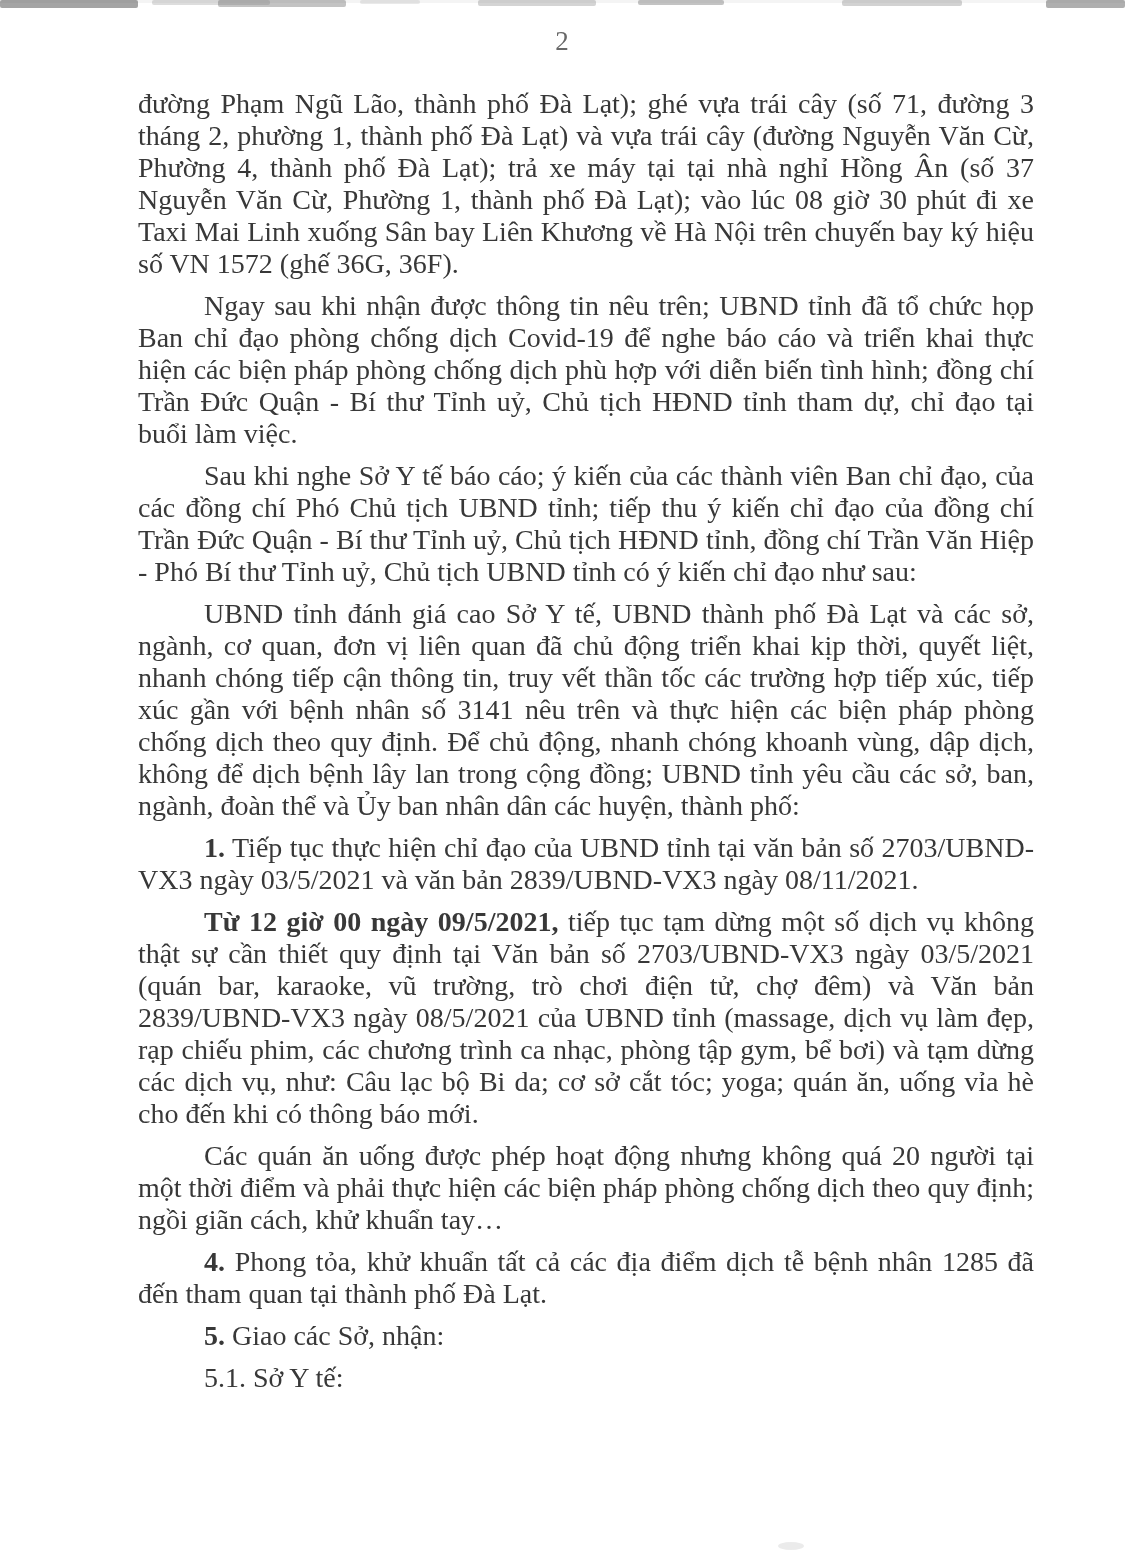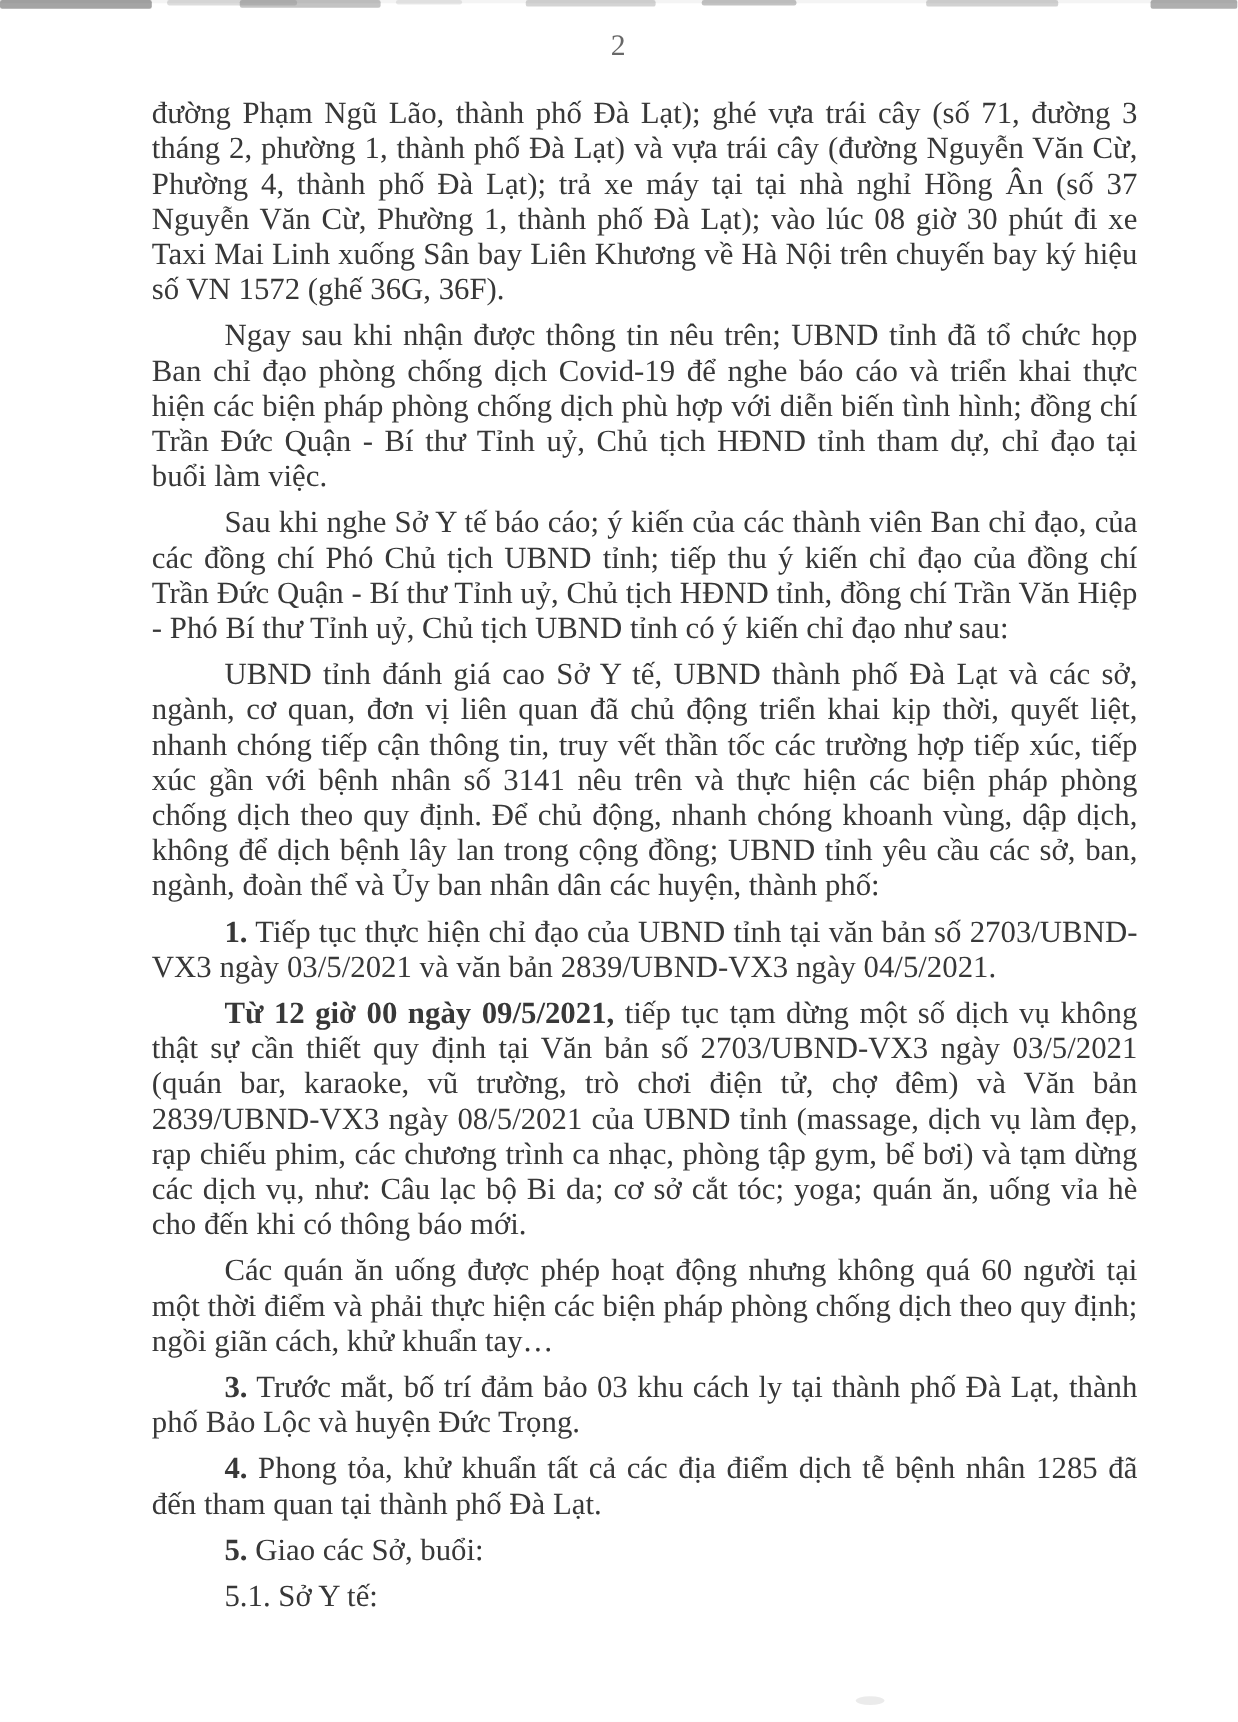--- a/index.html
+++ b/index.html
@@ -59,22 +59,21 @@
   <div class="artifact a9"></div>
 
   <div class="page-number">2</div>
 
   <div class="doc-body">
 
   <p class="para"><span>đường Phạm Ngũ Lão, thành phố Đà Lạt); ghé vựa trái cây (số 71, đường 3 tháng 2, phường 1, thành phố Đà Lạt) và vựa trái cây (đường Nguyễn Văn Cừ, Phường 4, thành phố Đà Lạt); trả xe máy tại tại nhà nghỉ Hồng Ân (số 37 Nguyễn Văn Cừ, Phường 1, thành phố Đà Lạt); vào lúc 08 giờ 30 phút đi xe Taxi Mai Linh xuống Sân bay Liên Khương về Hà Nội trên chuyến bay ký hiệu số VN 1572 (ghế 36G, 36F).</span></p>
       <p class="para indent"><span>Ngay sau khi nhận được thông tin nêu trên; UBND tỉnh đã tổ chức họp Ban chỉ đạo phòng chống dịch Covid-19 để nghe báo cáo và triển khai thực hiện các biện pháp phòng chống dịch phù hợp với diễn biến tình hình; đồng chí Trần Đức Quận - Bí thư Tỉnh uỷ, Chủ tịch HĐND tỉnh tham dự, chỉ đạo tại buổi làm việc.</span></p>
       <p class="para indent"><span>Sau khi nghe Sở Y tế báo cáo; ý kiến của các thành viên Ban chỉ đạo, của các đồng chí Phó Chủ tịch UBND tỉnh; tiếp thu ý kiến chỉ đạo của đồng chí Trần Đức Quận - Bí thư Tỉnh uỷ, Chủ tịch HĐND tỉnh, đồng chí Trần Văn Hiệp - Phó Bí thư Tỉnh uỷ, Chủ tịch UBND tỉnh có ý kiến chỉ đạo như sau:</span></p>
       <p class="para indent"><span>UBND tỉnh đánh giá cao Sở Y tế, UBND thành phố Đà Lạt và các sở, ngành, cơ quan, đơn vị liên quan đã chủ động triển khai kịp thời, quyết liệt, nhanh chóng tiếp cận thông tin, truy vết thần tốc các trường hợp tiếp xúc, tiếp xúc gần với bệnh nhân số 3141 nêu trên và thực hiện các biện pháp phòng chống dịch theo quy định. Để chủ động, nhanh chóng khoanh vùng, dập dịch, không để dịch bệnh lây lan trong cộng đồng; UBND tỉnh yêu cầu các sở, ban, ngành, đoàn thể và Ủy ban nhân dân các huyện, thành phố:</span></p>
-      <p class="para indent"><span class="seg-bold">1.</span><span> Tiếp tục thực hiện chỉ đạo của UBND tỉnh tại văn bản số 2703/UBND-VX3 ngày 03/5/2021 và văn bản 2839/UBND-VX3 ngày 04/5/2021.</span></p>
+      <p class="para indent"><span class="seg-bold">1.</span><span> Tiếp tục thực hiện chỉ đạo của UBND tỉnh tại văn bản số 2703/UBND-VX3 ngày 03/5/2021 và văn bản 2839/UBND-VX3 ngày 08/11/2021.</span></p>
       <p class="para indent"><span class="seg-bold">Từ 12 giờ 00 ngày 09/5/2021,</span><span> tiếp tục tạm dừng một số dịch vụ không thật sự cần thiết quy định tại Văn bản số 2703/UBND-VX3 ngày 03/5/2021 </span><span class="seg-italic">(quán bar, karaoke, vũ trường, trò chơi điện tử, chợ đêm)</span><span> và Văn bản 2839/UBND-VX3 ngày 08/5/2021 của UBND tỉnh </span><span class="seg-italic">(massage, dịch vụ làm đẹp, rạp chiếu phim, các chương trình ca nhạc, phòng tập gym, bể bơi)</span><span> và tạm dừng các dịch vụ, như: </span><span class="seg-italic">Câu lạc bộ Bi da; cơ sở cắt tóc; yoga; quán ăn, uống vỉa hè</span><span> cho đến khi có thông báo mới.</span></p>
-      <p class="para indent"><span>Các quán ăn uống được phép hoạt động nhưng không quá 60 người tại một thời điểm và phải thực hiện các biện pháp phòng chống dịch theo quy định; ngồi giãn cách, khử khuẩn tay…</span></p>
-      <p class="para indent"><span class="seg-bold">3.</span><span> Trước mắt, bố trí đảm bảo 03 khu cách ly tại thành phố Đà Lạt, thành phố Bảo Lộc và huyện Đức Trọng.</span></p>
+      <p class="para indent"><span>Các quán ăn uống được phép hoạt động nhưng không quá 20 người tại một thời điểm và phải thực hiện các biện pháp phòng chống dịch theo quy định; ngồi giãn cách, khử khuẩn tay…</span></p>
       <p class="para indent"><span class="seg-bold">4.</span><span> Phong tỏa, khử khuẩn tất cả các địa điểm dịch tễ bệnh nhân 1285 đã đến tham quan tại thành phố Đà Lạt.</span></p>
-      <p class="para indent"><span class="seg-bold">5.</span><span> Giao các Sở, buổi:</span></p>
+      <p class="para indent"><span class="seg-bold">5.</span><span> Giao các Sở, nhận:</span></p>
       <p class="para indent"><span>5.1. Sở Y tế:</span></p>
     </div>
 
 </div>
 
 </body></html>

